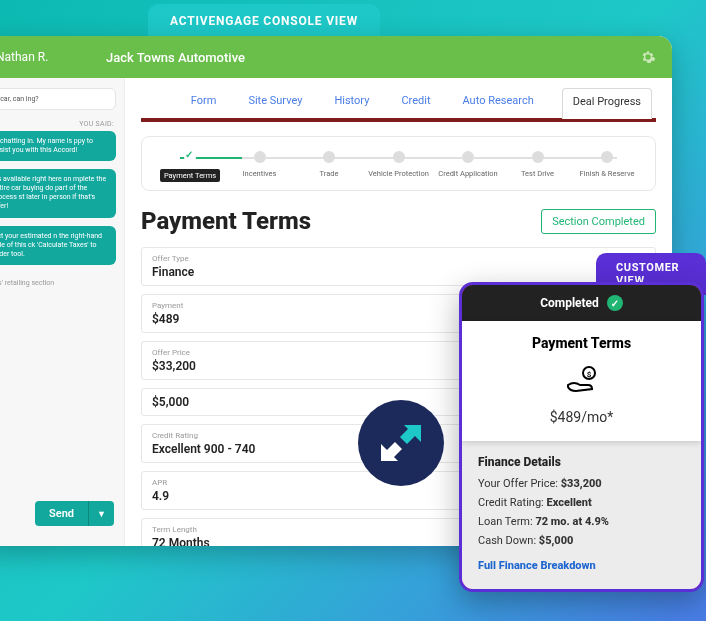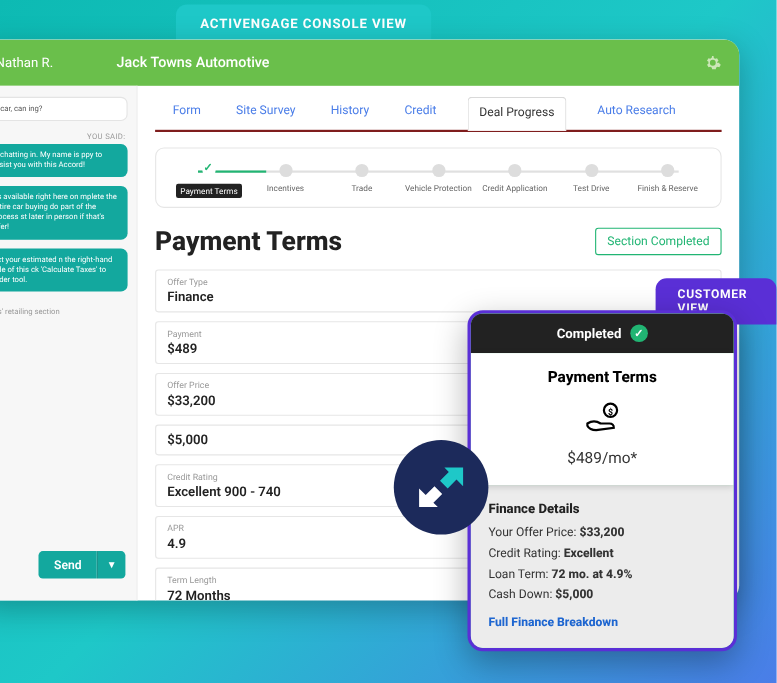--- a/index.html
+++ b/index.html
@@ -1,38 +1,38 @@
 <!DOCTYPE html>
 <html><head>
 <meta charset="utf-8">
 <style>
   * { box-sizing: border-box; margin: 0; padding: 0; font-family: -apple-system, BlinkMacSystemFont, "Segoe UI", Roboto, Arial, sans-serif; }
   body { width: 706px; height: 621px; overflow: hidden; background: linear-gradient(135deg, #0dbab3 0%, #1ec8c8 50%, #4a7de8 100%); position: relative; }
 
-  .console-tab { position: absolute; top: 4px; left: 148px; background: #1ec8c8; color: #fff; padding: 10px 22px 10px 22px; border-radius: 10px 10px 0 0; font-size: 12px; font-weight: 700; letter-spacing: 0.8px; margin-left: 12px; }
+  .console-tab { position: absolute; top: 4px; left: 148px; background: #1ec8c8; color: #fff; padding: 10px 22px 10px 22px; border-radius: 10px 10px 0 0; font-size: 12px; font-weight: 700; letter-spacing: 0.8px; }
 
   .console-window { position: absolute; top: 36px; left: -20px; width: 692px; height: 510px; background: #fff; border-radius: 14px; overflow: hidden; box-shadow: 0 8px 28px rgba(0,0,0,.25); }
 
   .console-header { display: flex; align-items: center; background: #6abf4b; color: #fff; height: 42px; padding: 0 16px; }
   .console-header .user { font-size: 12px; width: 110px; }
   .console-header .org { font-size: 13px; font-weight: 500; flex: 1; }
   .gear-icon { width: 16px; height: 16px; fill: #cce7b8; }
 
   .console-body { display: flex; height: calc(100% - 42px); }
   .chat-col { width: 145px; background: #f7f7f7; padding: 10px 8px 10px 0; position: relative; border-right: 1px solid #eee; }
   .chat-incoming { background: #fff; border: 1px solid #e4e4e4; border-radius: 6px; padding: 6px; font-size: 7px; color: #555; margin-bottom: 10px; }
   .you-said { font-size: 7px; color: #999; text-align: right; margin: 6px 2px 3px 0; letter-spacing: .3px; }
   .chat-outgoing { background: #13a89e; color: #fff; border-radius: 6px; padding: 6px; font-size: 7px; margin-bottom: 8px; margin-left: 6px; line-height: 1.3; }
   .chat-section-hint { font-size: 7px; color: #999; margin-top: 14px; padding: 0 2px; }
   .send-row { position: absolute; bottom: 20px; right: 10px; display: flex; }
   .send-btn { background: #13a89e; color: #fff; border: none; padding: 6px 14px; font-size: 11px; font-weight: 600; border-radius: 4px 0 0 4px; }
   .send-caret { background: #13a89e; color: #fff; border: none; border-left: 1px solid #0e877f; padding: 6px 8px; font-size: 9px; border-radius: 0 4px 4px 0; }
 
   .main-col { flex: 1; padding: 0 16px 16px 16px; overflow: hidden; }
-  .tabs { display: flex; gap: 24px; border-bottom: 2px solid #7f1d1d; padding: 10px 4px 0 12px; }
+  .tabs { display: flex; gap: 24px; border-bottom: 4px solid #7f1d1d; padding: 10px 4px 0 12px; justify-content: flex-end; }
   .tab { font-size: 11px; color: #4a7de8; padding: 6px 4px 10px 4px; cursor: pointer; }
   .tab.active { color: #333; border: 1px solid #d9d9d9; border-bottom: 1px solid #fff; border-radius: 4px 4px 0 0; margin-bottom: -1px; background: #fff; padding: 6px 10px 10px 10px; }
 
   .stepper { border: 1px solid #e6e6e6; border-radius: 8px; margin: 14px 0 16px 0; padding: 14px 16px 8px 16px; display: flex; justify-content: space-between; position: relative; }
   .step { display: flex; flex-direction: column; align-items: center; font-size: 7.5px; color: #666; width: 64px; text-align: center; line-height: 1.2; }
   .step-dot { width: 12px; height: 12px; border-radius: 50%; background: #ddd; margin-bottom: 6px; position: relative; z-index: 2; }
   .step.done .step-dot { background: #fff; }
   .step.done .step-dot::after { content: "✓"; color: #21b573; font-size: 10px; font-weight: 700; position: absolute; left: 1px; top: -2px; }
   .step.active .step-label { background: #222; color: #fff; padding: 2px 4px; border-radius: 2px; }
   .stepper-line { position: absolute; top: 20px; left: 38px; right: 38px; height: 2px; background: #e0e0e0; z-index: 1; }
@@ -44,21 +44,21 @@
 
   .field { border: 1px solid #e6e6e6; border-radius: 3px; padding: 6px 10px; margin-bottom: 8px; }
   .field-label { font-size: 8px; color: #999; margin-bottom: 2px; }
   .field-value { font-size: 12px; color: #222; font-weight: 600; }
 
   .swap-badge { position: absolute; top: 400px; left: 358px; width: 86px; height: 86px; border-radius: 50%; background: #1c2a5b; display: flex; align-items: center; justify-content: center; z-index: 30; }
   .swap-badge svg { width: 48px; height: 48px; }
 
   .customer-tab { position: absolute; top: 253px; left: 554px; background: #5a2fd6; color: #fff; padding: 8px 20px; border-radius: 10px 10px 0 0; font-size: 11px; font-weight: 700; letter-spacing: 0.6px; z-index: 20; margin-left: 42px; }
 
-  .customer-card { position: absolute; top: 282px; left: 425px; width: 245px; background: #86efac; border: 3px solid #5a2fd6; border-radius: 14px; overflow: hidden; box-shadow: 0 10px 30px rgba(0,0,0,.3); z-index: 21; }
+  .customer-card { position: absolute; top: 282px; left: 459px; width: 245px; background: #ec4899; border: 3px solid #5a2fd6; border-radius: 14px; overflow: hidden; box-shadow: 0 10px 30px rgba(0,0,0,.3); z-index: 21; }
   .completed-bar { background: #222; color: #fff; display: flex; justify-content: center; align-items: center; gap: 8px; padding: 10px 0; font-size: 12px; font-weight: 700; }
   .completed-check { width: 16px; height: 16px; border-radius: 50%; background: #21b573; display: flex; align-items: center; justify-content: center; color: #fff; font-size: 10px; }
   .cust-white { background: #fff; padding: 14px 0 16px 0; text-align: center; box-shadow: 0 2px 6px rgba(0,0,0,.15); position: relative; z-index: 2; }
   .cust-title { font-size: 14px; font-weight: 800; margin-bottom: 10px; }
   .cust-icon { margin: 4px auto 10px auto; }
   .cust-amount { font-size: 14px; color: #333; }
   .cust-grey { background: #ececec; padding: 14px 16px 16px 16px; }
   .cust-grey h4 { font-size: 12px; font-weight: 800; margin-bottom: 8px; color: #222; }
   .cust-line { font-size: 11px; color: #333; margin-bottom: 6px; }
   .cust-line b { font-weight: 800; }
@@ -91,22 +91,22 @@
         <button class="send-caret">▼</button>
       </div>
     </div>
 
     <div class="main-col">
       <div class="tabs">
         <div class="tab">Form</div>
         <div class="tab">Site Survey</div>
         <div class="tab">History</div>
         <div class="tab">Credit</div>
+        <div class="tab">Auto Research</div>
         <div class="tab active">Deal Progress</div>
-        <div class="tab">Auto Research</div>
       </div>
 
       <div class="stepper">
         <div class="stepper-line"></div>
         <div class="stepper-line-done"></div>
         <div class="step done active">
             <div class="step-dot"></div>
             <span class="step-label">Payment Terms</span>
           </div>
         <div class="step">

